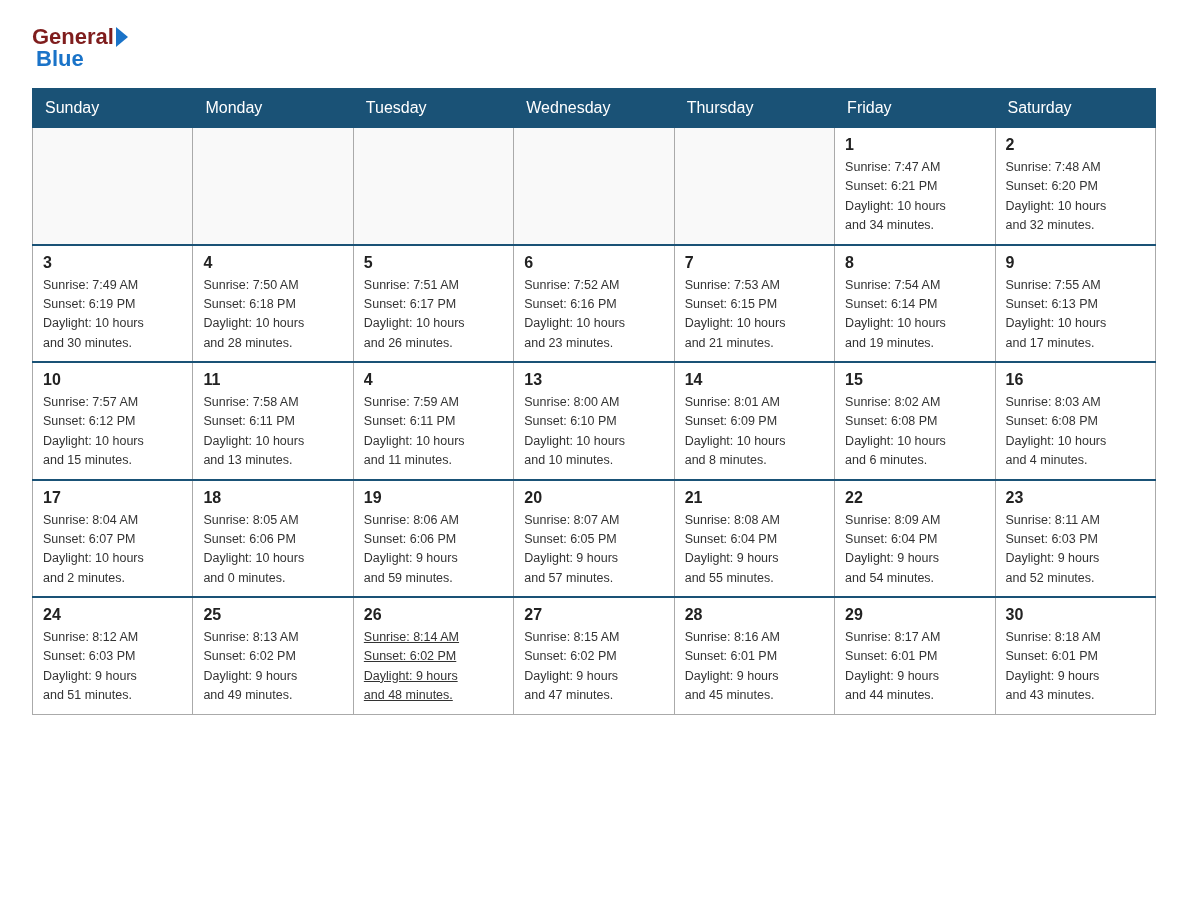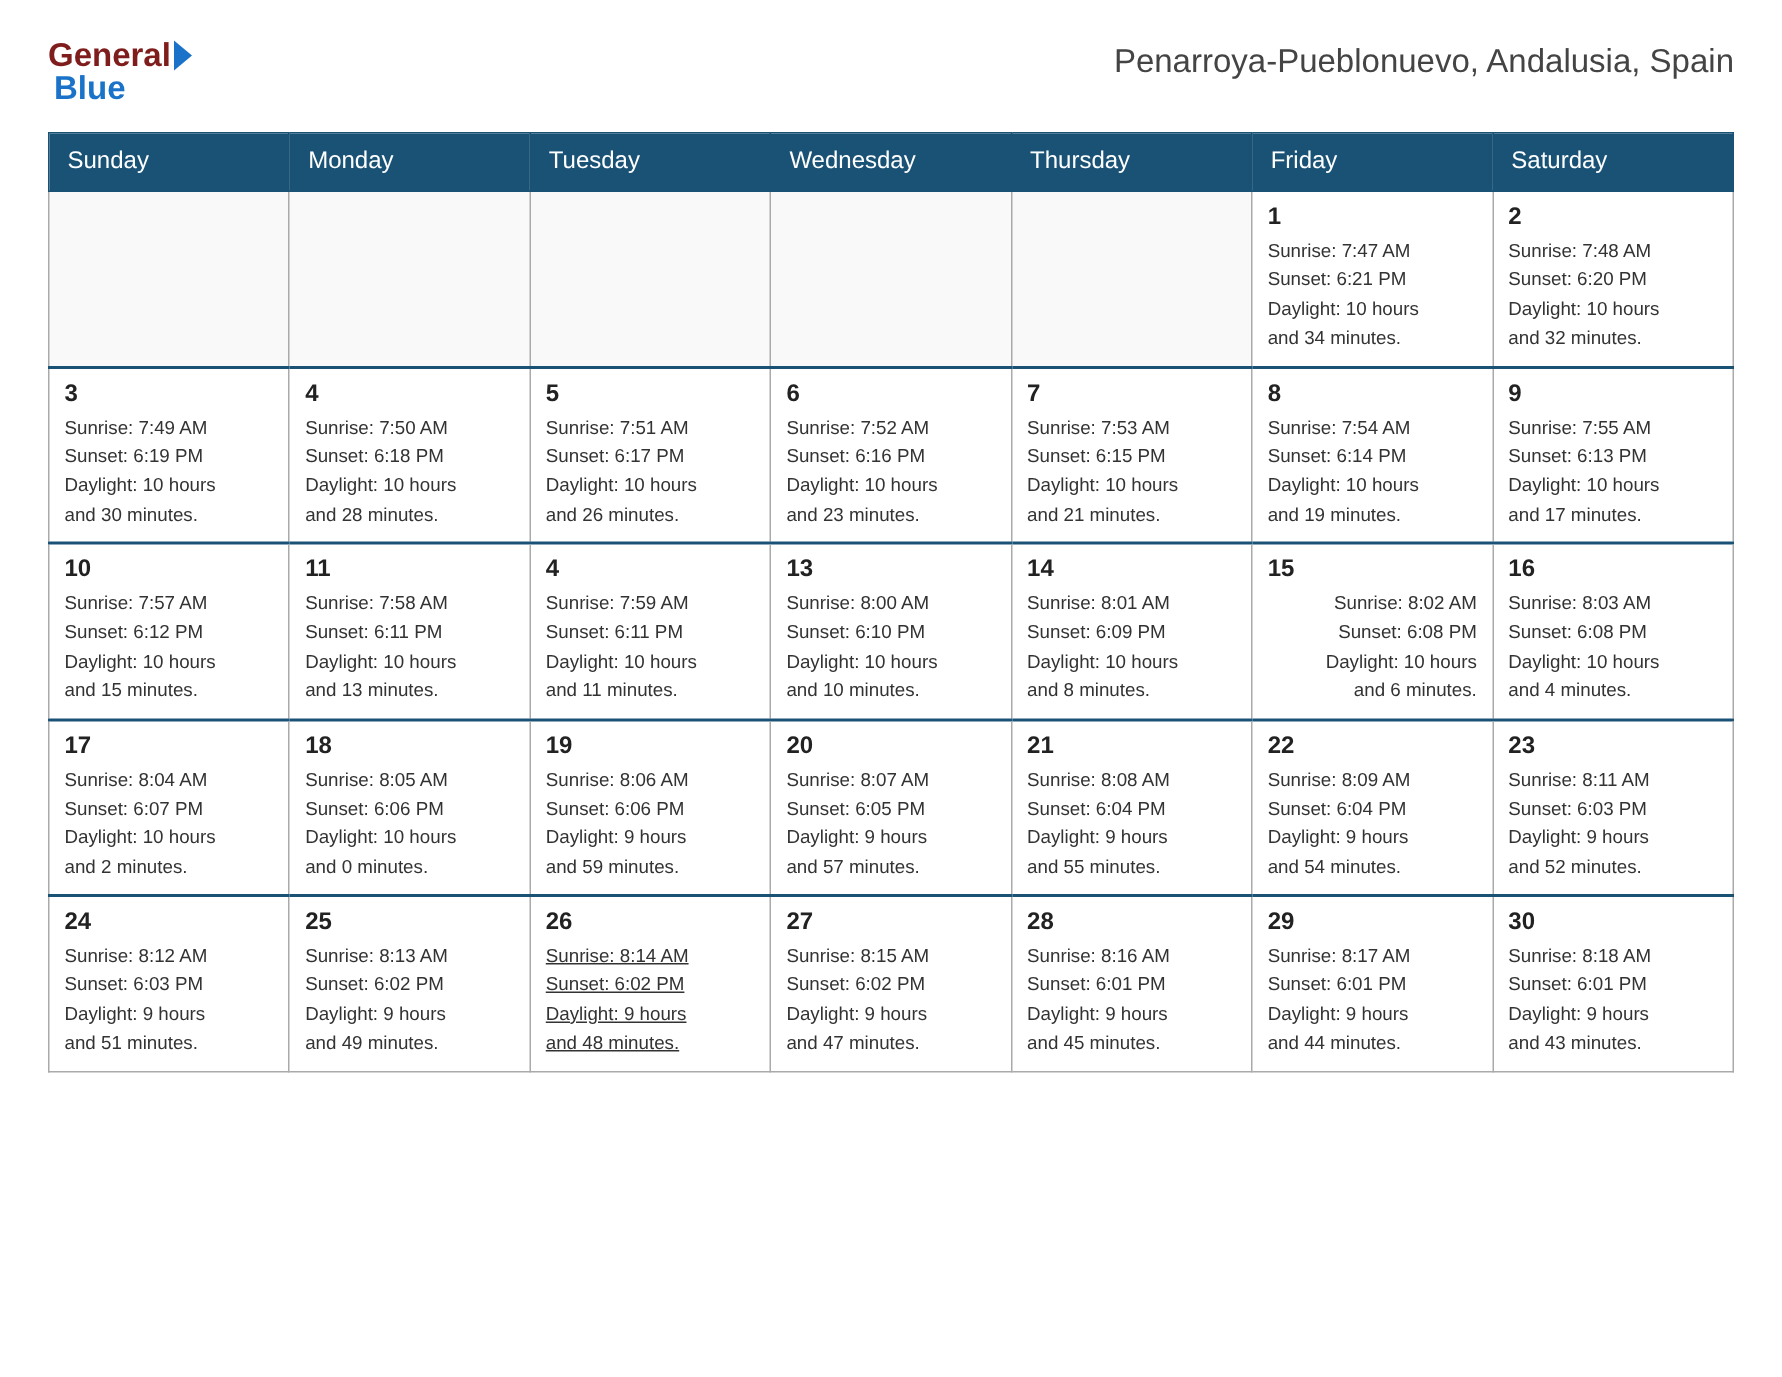--- a/index.html
+++ b/index.html
@@ -109,21 +109,20 @@
 <div class="header-area">
   <div class="logo-area">
     <div class="logo-text">
       <span>General</span>
       <span class="logo-blue"></span>
       <span class="logo-arrow"></span>
     </div>
     <div class="logo-bottom">Blue</div>
   </div>
   <div class="title-area">
-    <div class="location">Penarroya-Pueblonuevo, Andalusia, Spain</div>
   </div>
 </div>
 
 <table class="calendar-table">
   <thead>
     <tr>
     <th>Sunday</th>
         <th>Monday</th>
         <th>Tuesday</th>
         <th>Wednesday</th>
@@ -236,21 +235,21 @@
         </td>
         <td>
           <span class="day-num">14</span>
           <div class="day-info" style="white-space: pre-line;">Sunrise: 8:01 AM
 Sunset: 6:09 PM
 Daylight: 10 hours
 and 8 minutes.</div>
         </td>
         <td>
           <span class="day-num">15</span>
-          <div class="day-info" style="white-space: pre-line; text-align: right;">Sunrise: 8:02 AM
+          <div class="day-info" style="white-space: pre-line;">Sunrise: 8:02 AM
 Sunset: 6:08 PM
 Daylight: 10 hours
 and 6 minutes.</div>
         </td>
         <td>
           <span class="day-num">16</span>
           <div class="day-info" style="white-space: pre-line;">Sunrise: 8:03 AM
 Sunset: 6:08 PM
 Daylight: 10 hours
 and 4 minutes.</div>

